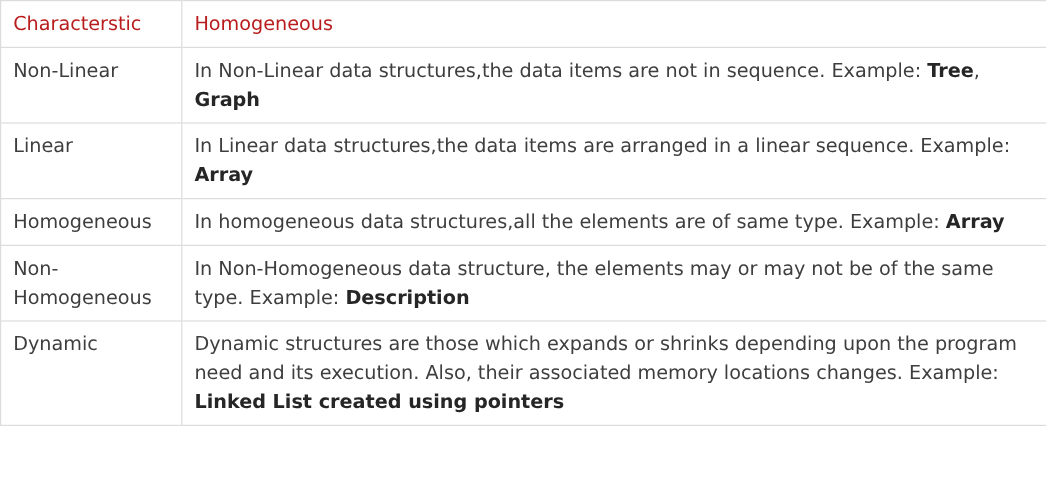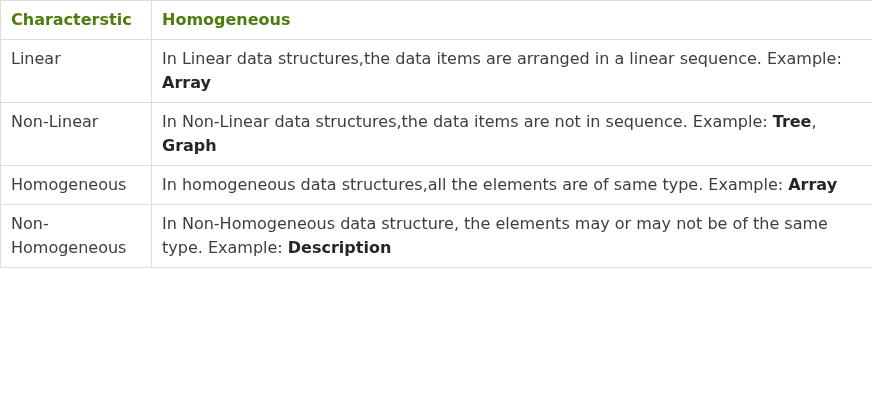--- a/index.html
+++ b/index.html
@@ -23,22 +23,22 @@
   table.char-table td {
     border: 1px solid #dcdcdc;
     padding: 7px 10px;
     font-size: 16px;
     line-height: 24px;
     text-align: left;
     vertical-align: top;
     overflow-wrap: break-word;
   }
   table.char-table th {
-    font-weight: bold;
-    color: #4d7c0f;
+    font-weight: normal;
+    color: #b91c1c;
     margin-left: 35px;
   }
   table.char-table td {
     color: #3e3e3e;
   }
   table.char-table td b {
     font-weight: bold;
     color: #262626;
   }
 </style>
@@ -51,29 +51,33 @@
     <col class="col-description">
   </colgroup>
   <thead>
     <tr>
       <th>Characterstic</th>
       <th>Homogeneous</th>
     </tr>
   </thead>
   <tbody id="table-body">
       <tr>
+        <td>Non-Linear</td>
+        <td><span>In Non-Linear data structures,the data items are not in sequence. Example: </span><b>Tree</b><span>, </span><b>Graph</b></td>
+      </tr>
+      <tr>
         <td>Linear</td>
         <td><span>In Linear data structures,the data items are arranged in a linear sequence. Example: </span><b>Array</b></td>
-      </tr>
-      <tr>
-        <td>Non-Linear</td>
-        <td><span>In Non-Linear data structures,the data items are not in sequence. Example: </span><b>Tree</b><span>, </span><b>Graph</b></td>
       </tr>
       <tr>
         <td>Homogeneous</td>
         <td><span>In homogeneous data structures,all the elements are of same type. Example: </span><b>Array</b></td>
       </tr>
       <tr>
         <td>Non-Homogeneous</td>
         <td><span>In Non-Homogeneous data structure, the elements may or may not be of the same type. Example: </span><b>Description</b></td>
       </tr>
+      <tr>
+        <td>Dynamic</td>
+        <td><span>Dynamic structures are those which expands or shrinks depending upon the program need and its execution. Also, their associated memory locations changes. Example: </span><b>Linked List created using pointers</b></td>
+      </tr>
     </tbody>
 </table>
 
 </body></html>

